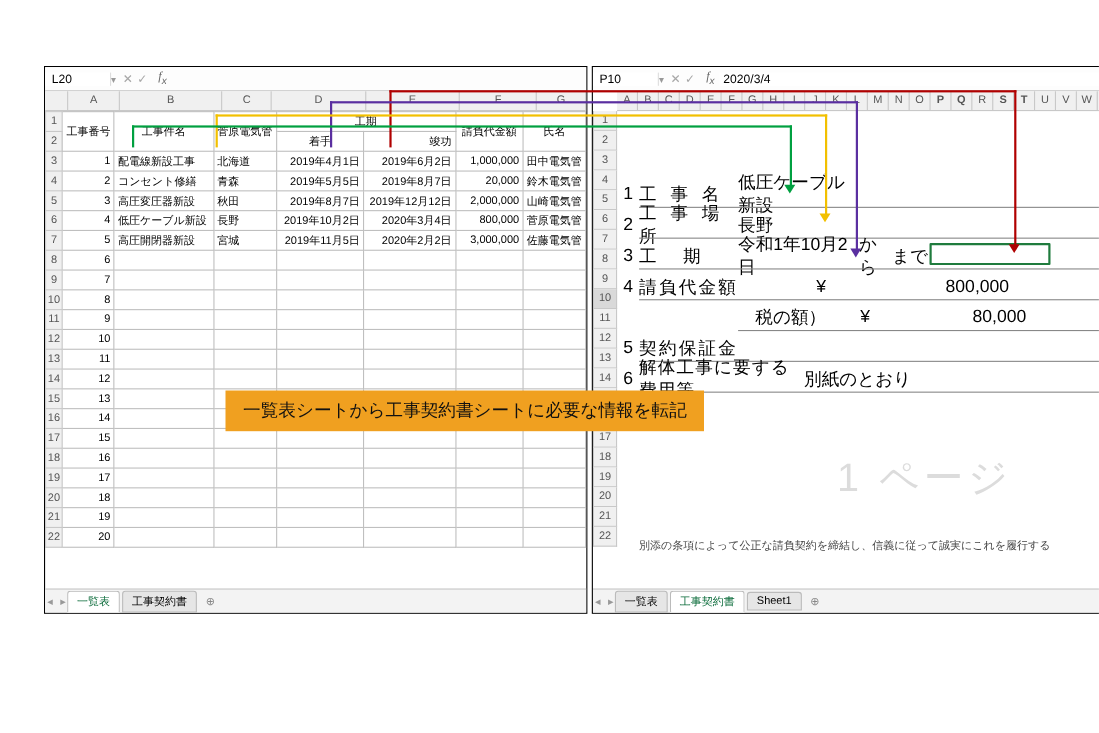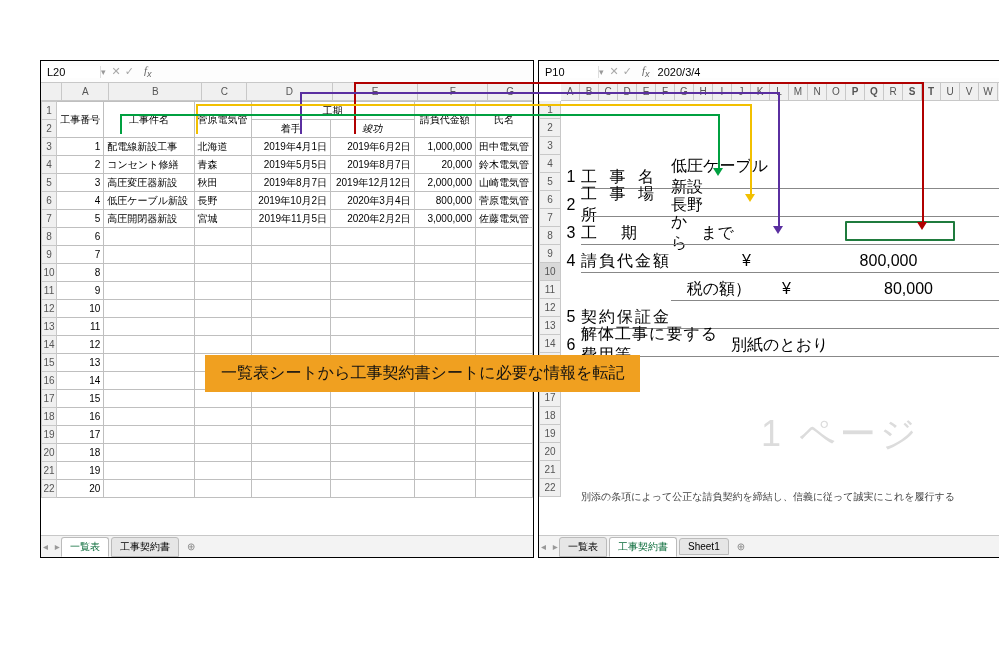--- a/index.html
+++ b/index.html
@@ -93,21 +93,21 @@
               <td rowspan="2" class="num" style="">工事番号</td>
               <td rowspan="2" style="text-align:center;">工事件名</td>
               <td rowspan="2" style="text-align:center;">菅原電気管</td>
               <td colspan="2" style="text-align:center;">工期</td>
               <td rowspan="2" style="text-align:center;">請負代金額</td>
               <td rowspan="2" style="text-align:center;">氏名</td>
             </tr>
             <tr>
               <th class="rh">2</th>
               <td style="text-align:center;">着手</td>
-              <td style="text-align:center;font-style:italic;">竣功</td>
+              <td style="text-align:right;">竣功</td>
             </tr>
             <tr>
               <th class="rh">3</th>
               <td class="num" style="width:48px">1</td>
               <td style="width:96px">配電線新設工事</td>
               <td style="width:46px">北海道</td>
               <td class="num" style="width:88px">2019年4月1日</td>
               <td class="num" style="width:88px">2019年6月2日</td>
               <td class="num" style="width:72px">1,000,000</td>
               <td style="width:46px">田中電気管</td>
@@ -385,20 +385,21 @@
           </div>
       <div class="doc-row">
             <span class="doc-num">2</span>
             <span class="doc-lbl">工 事 場 所</span>
             <span class="doc-val">長野</span>
             <div class="doc-line"></div>
           </div>
       <div class="doc-row">
         <span class="doc-num">3</span>
         <span class="doc-lbl">工　期</span>
+        <span class="doc-val">令和1年10月2日</span>
         <span style="width:30px;">から</span>
         <span>まで</span>
         <div class="doc-line"></div>
       </div>
       <div class="doc-row">
         <span class="doc-num">4</span>
         <span class="doc-lbl" style="letter-spacing:2px;">請負代金額</span>
         <span style="width:80px;text-align:right;">¥</span>
         <span style="flex:1;text-align:center;">800,000</span>
         <div class="doc-line"></div>

